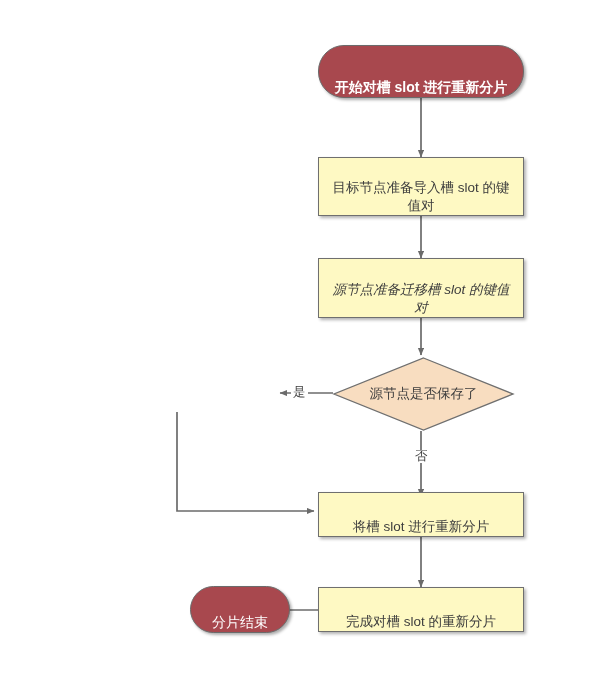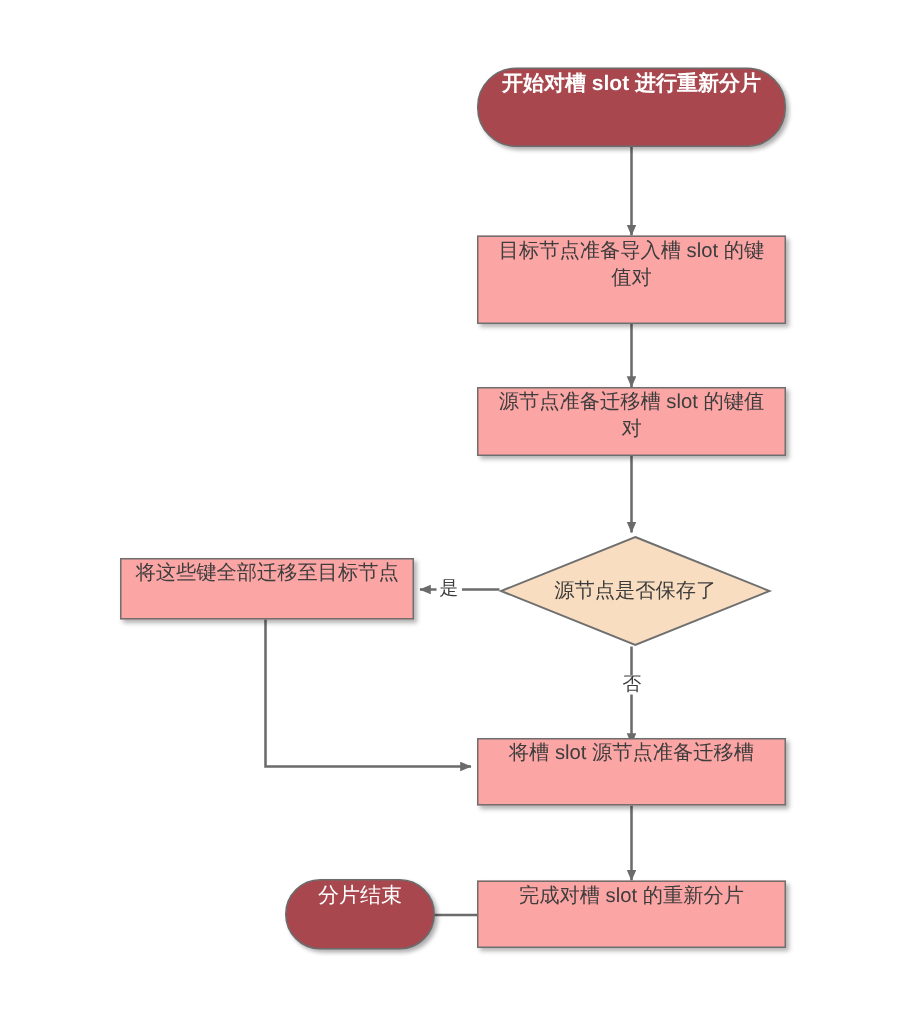--- a/index.html
+++ b/index.html
@@ -18,39 +18,39 @@
     position: absolute;
     left: 0;
     top: 0;
     width: 605px;
     height: 680px;
   }
   .node {
     position: absolute;
     box-sizing: border-box;
     display: flex;
-    align-items: flex-start;
+    align-items: flex-end;
     justify-content: center;
     text-align: center;
     line-height: 1.35;
     z-index: 3;
   }
   .terminal {
     background: #a8484e;
     border: 1px solid #6b6b6b;
     border-radius: 26px;
     color: #ffffff;
     font-size: 14px;
     box-shadow: 2px 2px 3px rgba(0,0,0,0.32);
   }
   .terminal.start {
     font-weight: bold;
   }
   .process {
-    background: #fca5a5;
+    background: #fef9c3;
     border: 1px solid #6f6f6f;
     color: #3d3d3d;
     font-size: 13.5px;
     box-shadow: 2px 2px 3px rgba(0,0,0,0.3);
     padding: 0 8px;
   }
   .decision-wrap {
     position: absolute;
     z-index: 3;
   }
@@ -117,39 +117,36 @@
   </svg>
 
   <div class="node terminal start" style="left:318px; top:45px; width:206px; height:53px;">
     <span>开始对槽 slot 进行重新分片</span>
   </div>
 
   <div class="node process" style="left:318px; top:157px; width:206px; height:59px;">
     <span>目标节点准备导入槽 slot 的键值对</span>
   </div>
 
-  <div class="node process" style="left:318px; top:258px; width:206px; height:46px;">
+  <div class="node process" style="left:318px; top:258px; width:206px; height:60px;font-style:italic;">
     <span>源节点准备迁移槽 slot 的键值对</span>
   </div>
 
   <div class="decision-wrap" style="left:333px; top:357px; width:181px; height:74px;">
     <svg width="181" height="74" viewBox="0 0 181 74" xmlns="http://www.w3.org/2000/svg">
       <polygon points="90.5,1 180,37 90.5,73 1,37" fill="#f8ddc0" stroke="#6f6f6f" stroke-width="1.3"></polygon>
     </svg>
     <div class="decision-text">
       <span>源节点是否保存了</span>
     </div>
   </div>
 
-  <div class="node process" style="left:80px; top:372px; width:196px; height:41px;">
-    <span>将这些键全部迁移至目标节点</span>
-  </div>
 
   <div class="node process" style="left:318px; top:492px; width:206px; height:45px;">
-    <span>将槽 slot 源节点准备迁移槽</span>
+    <span>将槽 slot 进行重新分片</span>
   </div>
 
   <div class="node process" style="left:318px; top:587px; width:206px; height:45px;">
     <span>完成对槽 slot 的重新分片</span>
   </div>
 
   <div class="node terminal" style="left:190px; top:586px; width:100px; height:47px; border-radius:24px;">
     <span>分片结束</span>
   </div>
 

